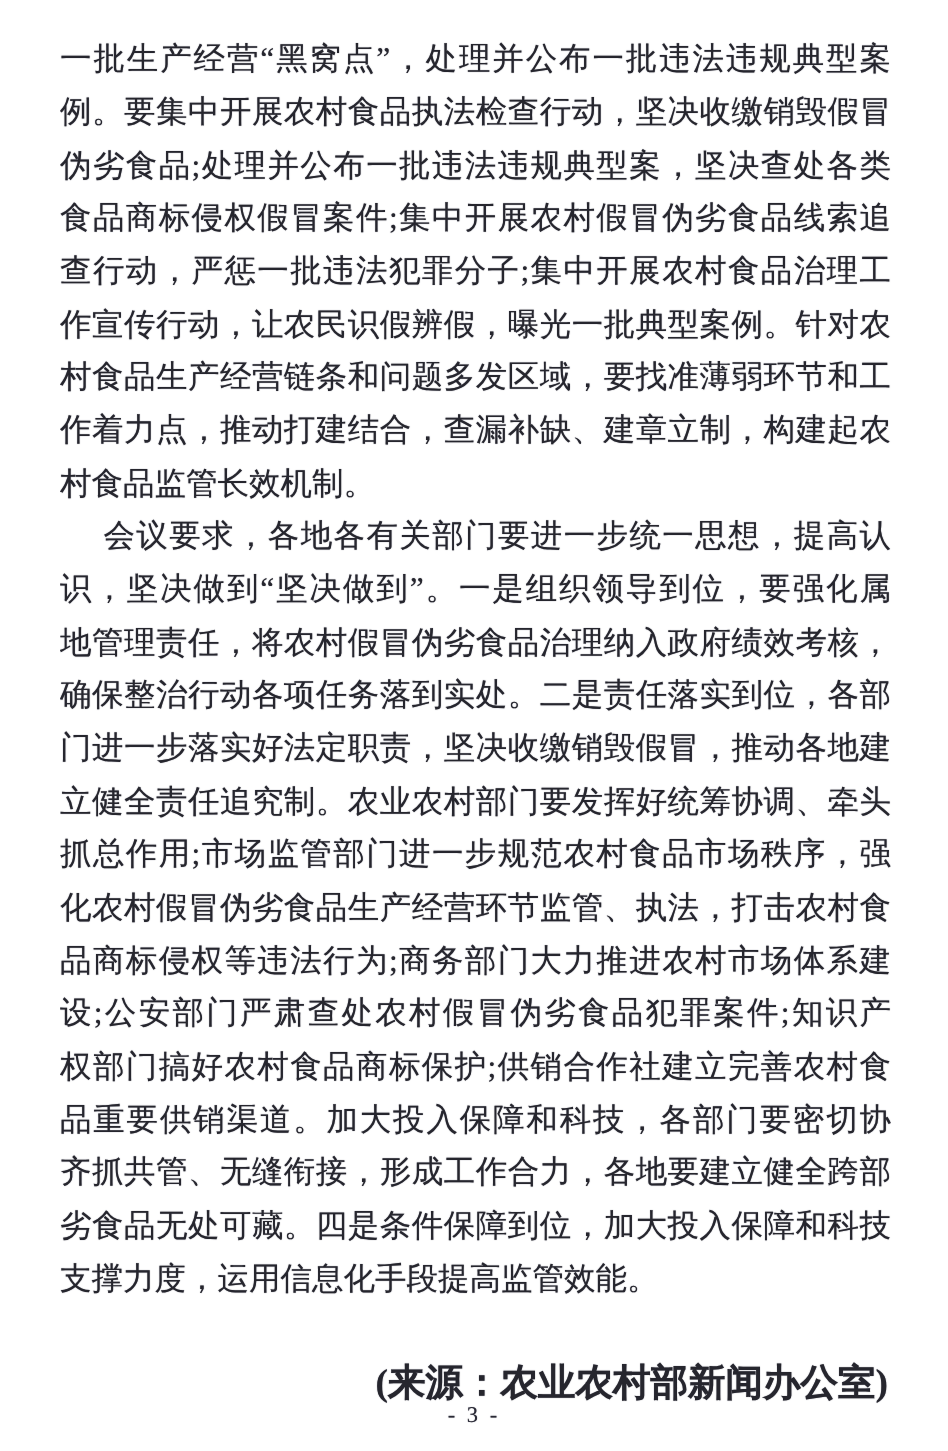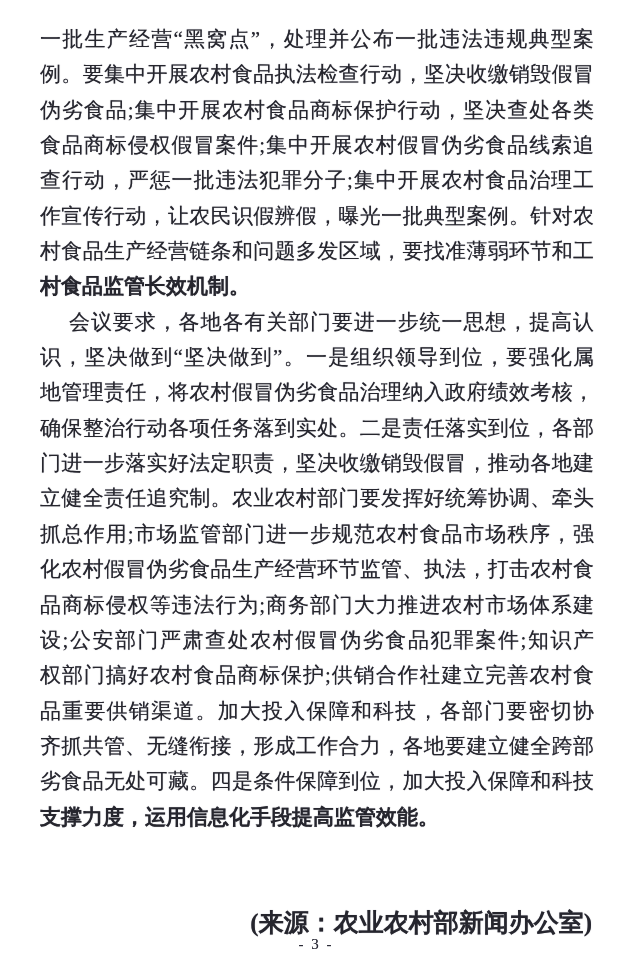--- a/index.html
+++ b/index.html
@@ -29,21 +29,20 @@
     height: 35.35px;
     text-align: justify;
     text-align-last: justify;
     text-justify: inter-character;
     overflow: hidden;
     text-shadow: 0 0 0.7px rgba(42, 42, 58, 0.65);
   }
   .text-line.last-line {
     text-align: left;
     text-align-last: left;
-    font-weight: bold;
   }
   .text-line.indent {
     text-indent: 29px;
   }
   .source-line {
     position: absolute;
     right: 40px;
     top: 905px;
     height: 35.35px;
     line-height: 35.35px;
@@ -66,25 +65,26 @@
   }
 </style>
 </head>
 <body>
 
 <div class="page">
   <div class="doc-body" id="doc-body">
       <div class="paragraph">
         <div class="text-line">一批生产经营“黑窝点”，处理并公布一批违法违规典型案</div>
         <div class="text-line">例。要集中开展农村食品执法检查行动，坚决收缴销毁假冒</div>
-        <div class="text-line">伪劣食品;集中开展农村食品商标保护行动，坚决查处各类</div>
+        <div class="text-line">伪劣食品;处理并公布一批违法违规典型案，坚决查处各类</div>
         <div class="text-line">食品商标侵权假冒案件;集中开展农村假冒伪劣食品线索追</div>
         <div class="text-line">查行动，严惩一批违法犯罪分子;集中开展农村食品治理工</div>
         <div class="text-line">作宣传行动，让农民识假辨假，曝光一批典型案例。针对农</div>
         <div class="text-line">村食品生产经营链条和问题多发区域，要找准薄弱环节和工</div>
+        <div class="text-line">作着力点，推动打建结合，查漏补缺、建章立制，构建起农</div>
         <div class="text-line last-line">村食品监管长效机制。</div>
       </div>
       <div class="paragraph">
         <div class="text-line indent">会议要求，各地各有关部门要进一步统一思想，提高认</div>
         <div class="text-line">识，坚决做到“坚决做到”。一是组织领导到位，要强化属</div>
         <div class="text-line">地管理责任，将农村假冒伪劣食品治理纳入政府绩效考核，</div>
         <div class="text-line">确保整治行动各项任务落到实处。二是责任落实到位，各部</div>
         <div class="text-line">门进一步落实好法定职责，坚决收缴销毁假冒，推动各地建</div>
         <div class="text-line">立健全责任追究制。农业农村部门要发挥好统筹协调、牵头</div>
         <div class="text-line">抓总作用;市场监管部门进一步规范农村食品市场秩序，强</div>

